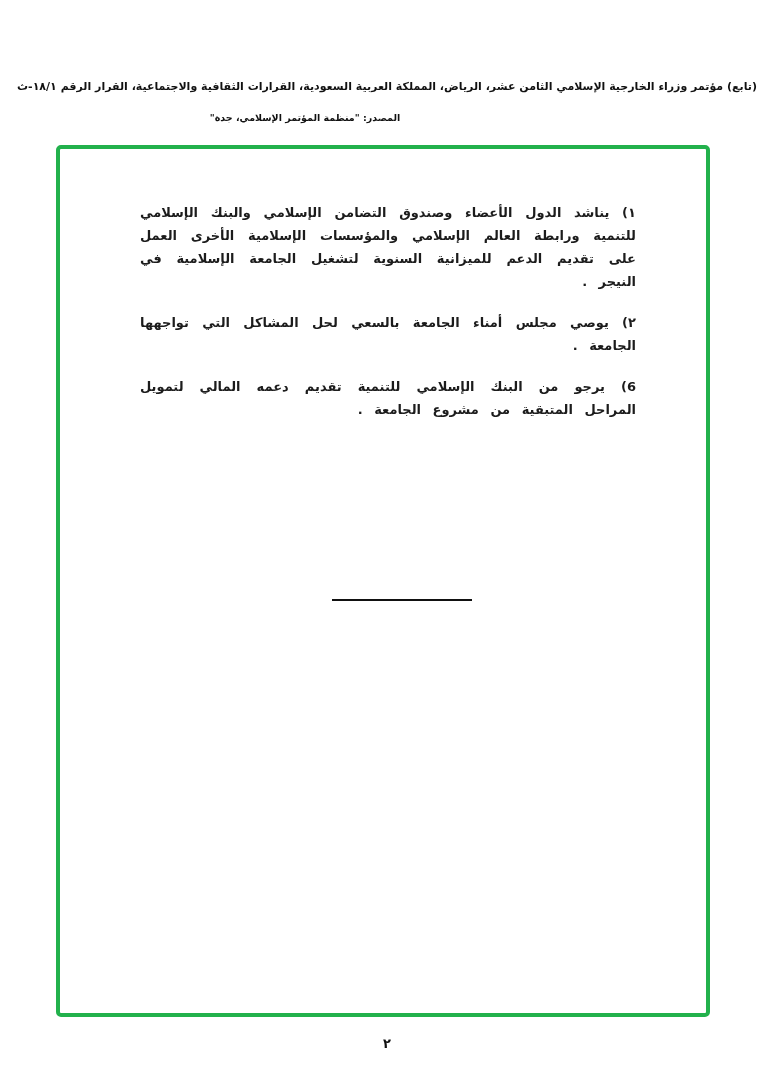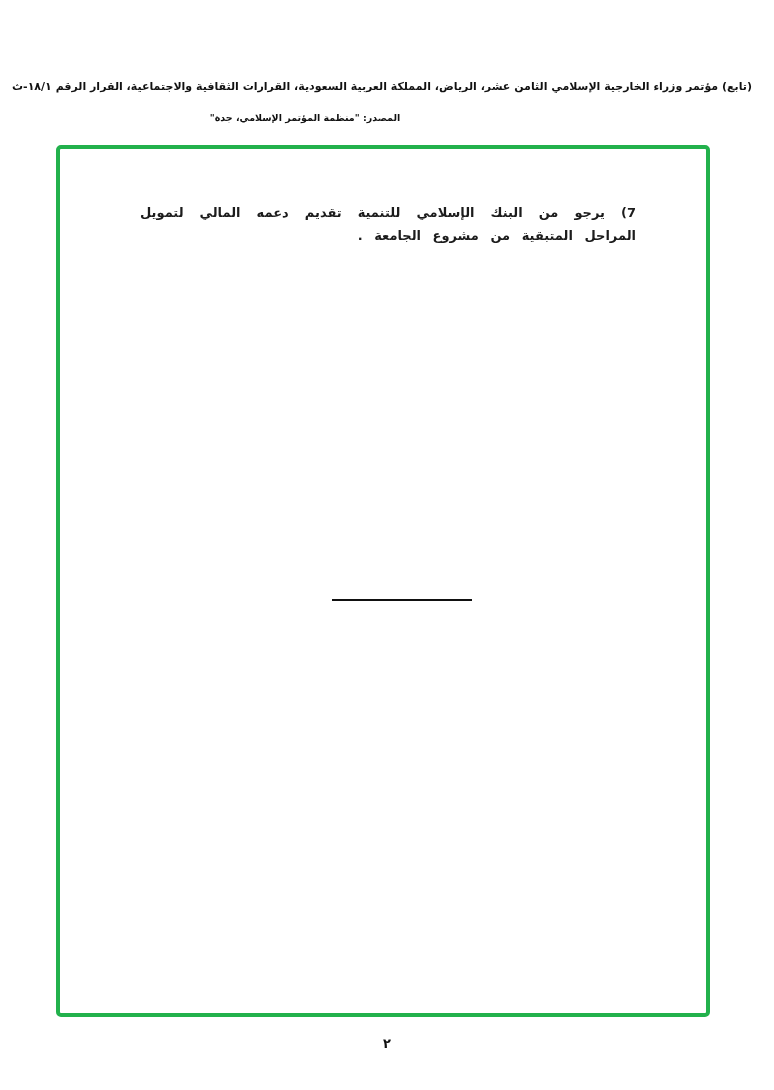--- a/index.html
+++ b/index.html
@@ -9,21 +9,21 @@
       background: #ffffff;
       font-family: "DejaVu Sans", sans-serif;
       position: relative;
       overflow: hidden;
     }
     .header-title {
       position: absolute;
       top: 80px;
       left: 12px;
       width: 750px;
-      text-align: left;
+      text-align: center;
       direction: rtl;
       font-size: 11px;
       font-weight: bold;
       color: #111;
       white-space: nowrap;
     }
     .source-line {
       position: absolute;
       top: 112px;
       left: 0;
@@ -84,18 +84,20 @@
   </style>
 </head>
 <body>
 
 <div class="header-title">(تابع)  مؤتمر وزراء الخارجية الإسلامي الثامن عشر، الرياض، المملكة العربية السعودية، القرارات الثقافية والاجتماعية، القرار الرقم ١٨/١-ث</div>
 
 <div class="source-line">المصدر:  "منظمة المؤتمر الإسلامي، جدة"</div>
 
 <div class="frame" style="border-color: rgb(34, 177, 76);">
   <div class="content">
-    <p class="para">7)  يرجو من البنك الإسلامي للتنمية تقديم دعمه المالي لتمويل المراحل المتبقية من مشروع الجامعة .</p>
+    <p class="para">١)  يناشد الدول الأعضاء وصندوق التضامن الإسلامي والبنك الإسلامي للتنمية ورابطة العالم الإسلامي والمؤسسات الإسلامية الأخرى العمل على تقديم الدعم للميزانية السنوية لتشغيل الجامعة الإسلامية في النيجر .</p>
+    <p class="para">٢)  يوصي مجلس أمناء الجامعة بالسعي لحل المشاكل التي تواجهها الجامعة .</p>
+    <p class="para">6)  يرجو من البنك الإسلامي للتنمية تقديم دعمه المالي لتمويل المراحل المتبقية من مشروع الجامعة .</p>
   </div>
   <div class="separator"></div>
 </div>
 
 <div class="page-number">٢</div>
 
 </body></html>

